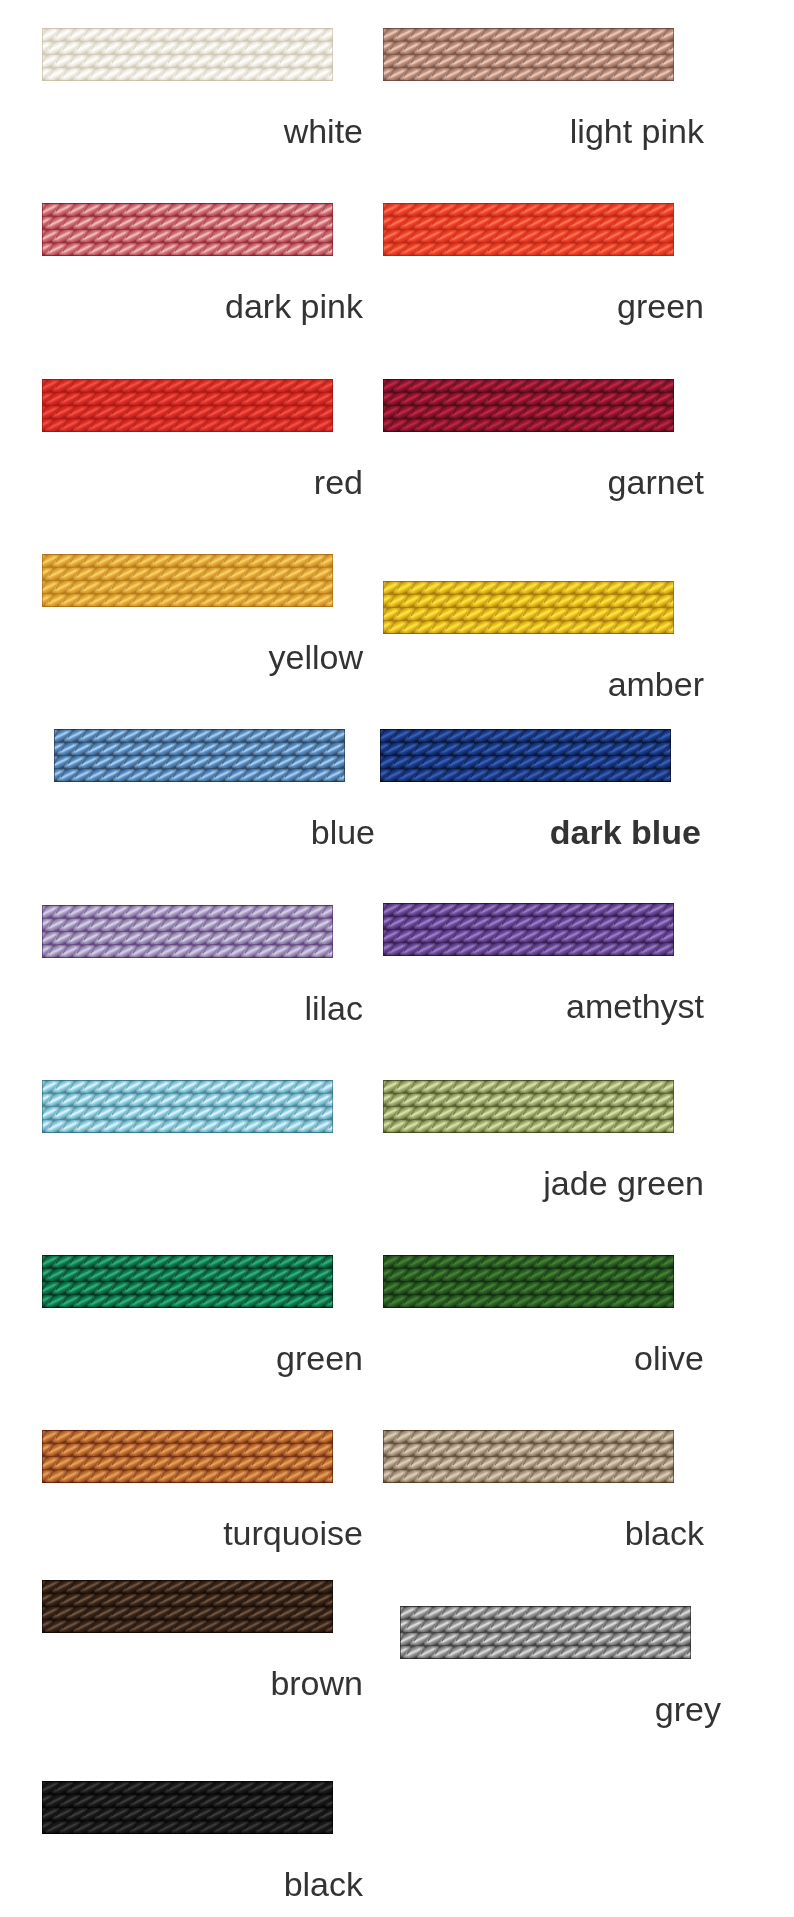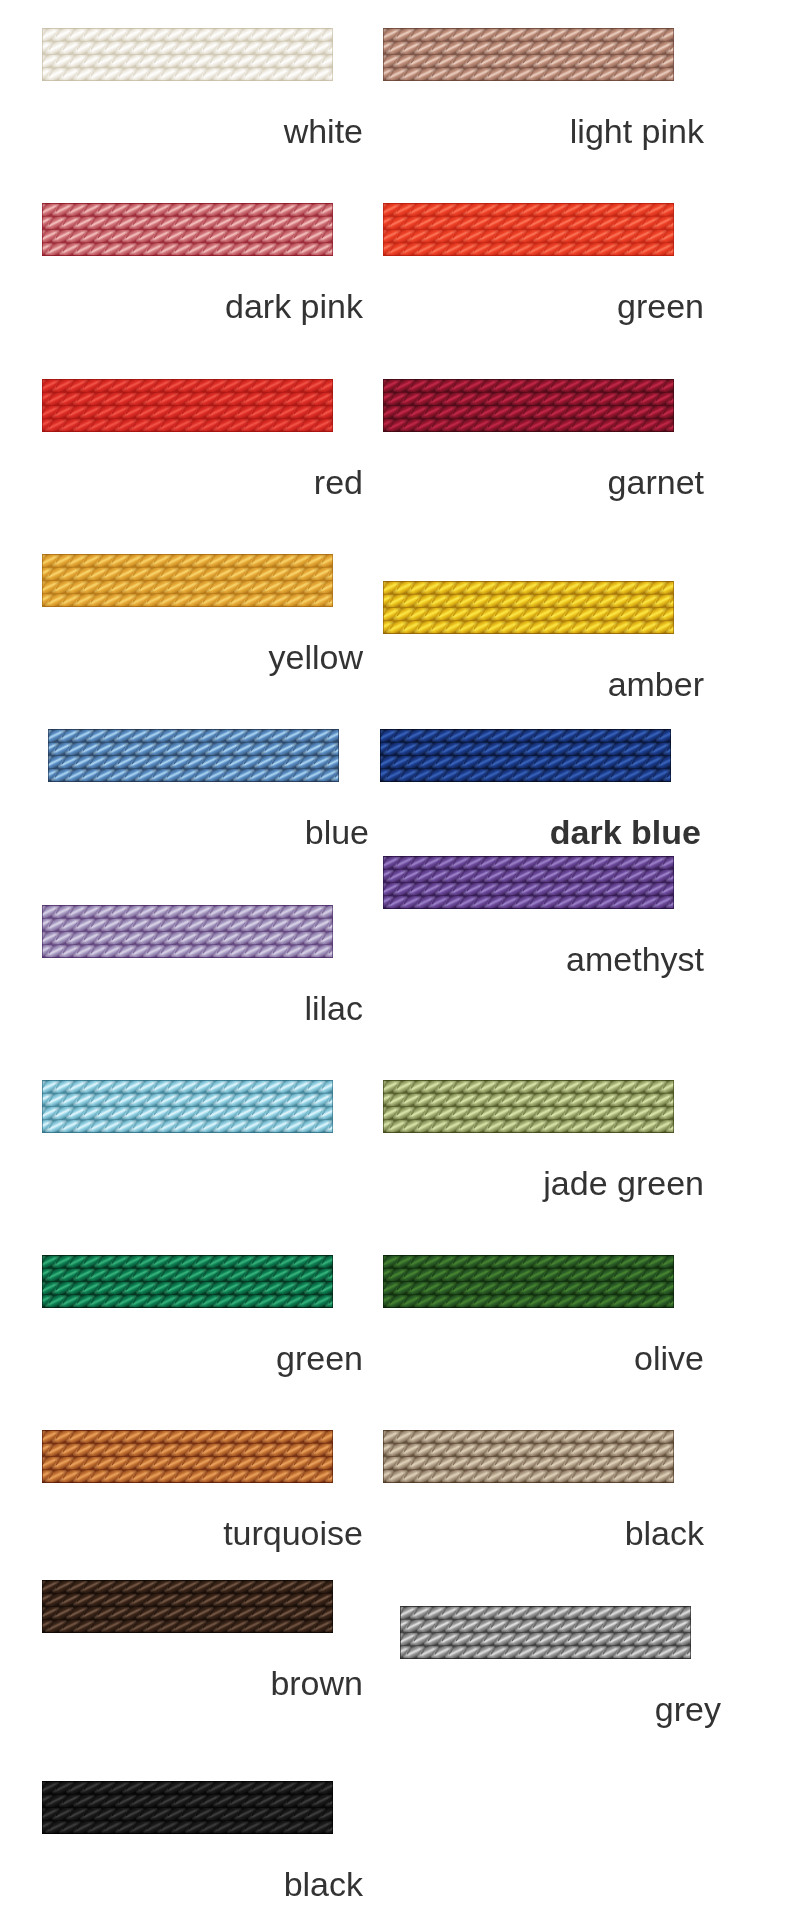--- a/index.html
+++ b/index.html
@@ -557,21 +557,21 @@
             <rect x="0" y="12.75" width="291" height="1.0" fill="#8e5e04" opacity="0.28"></rect>
             <rect x="0" y="26.00" width="291" height="1.0" fill="#8e5e04" opacity="0.28"></rect>
             <rect x="0" y="39.25" width="291" height="1.0" fill="#8e5e04" opacity="0.28"></rect>
             <rect x="0" y="52.50" width="291" height="1.0" fill="#8e5e04" opacity="0.45"></rect>
             <rect x="0.5" y="0.5" width="290" height="52" fill="none" stroke="#8e5e04" stroke-width="1" opacity="0.6"></rect>
           </svg>
         </div>
       </div>
       <div class="label">amber</div>
     </div>
-    <div class="cell" style="left: 48px; top: 729.2px;">
+    <div class="cell" style="left: 54px; top: 729.2px;">
       <div class="swatch">
         <div class="inner">
           <svg width="297" height="59" viewBox="-3 -3 297 59">
             <defs>
               <linearGradient id="cg8" gradientUnits="userSpaceOnUse" x1="0" y1="-5.8" x2="0" y2="5.8">
                 <stop offset="0" stop-color="rgb(49,77,111)"></stop>
                 <stop offset="0.13" stop-color="rgb(73,116,163)"></stop>
                 <stop offset="0.30" stop-color="#5a8ec6"></stop>
                 <stop offset="0.46" stop-color="#b5dcf4"></stop>
                 <stop offset="0.63" stop-color="#5a8ec6"></stop>
@@ -761,21 +761,21 @@
             <rect x="0" y="12.75" width="291" height="1.0" fill="#4a2866" opacity="0.28"></rect>
             <rect x="0" y="26.00" width="291" height="1.0" fill="#4a2866" opacity="0.28"></rect>
             <rect x="0" y="39.25" width="291" height="1.0" fill="#4a2866" opacity="0.28"></rect>
             <rect x="0" y="52.50" width="291" height="1.0" fill="#4a2866" opacity="0.45"></rect>
             <rect x="0.5" y="0.5" width="290" height="52" fill="none" stroke="#4a2866" stroke-width="1" opacity="0.6"></rect>
           </svg>
         </div>
       </div>
       <div class="label">lilac</div>
     </div>
-    <div class="cell" style="left: 383px; top: 856px;">
+    <div class="cell" style="left: 383px; top: 903px;">
       <div class="swatch">
         <div class="inner">
           <svg width="297" height="59" viewBox="-3 -3 297 59">
             <defs>
               <linearGradient id="cg11" gradientUnits="userSpaceOnUse" x1="0" y1="-5.8" x2="0" y2="5.8">
                 <stop offset="0" stop-color="rgb(59,32,89)"></stop>
                 <stop offset="0.13" stop-color="rgb(89,57,129)"></stop>
                 <stop offset="0.30" stop-color="#6d4a9c"></stop>
                 <stop offset="0.46" stop-color="#a189cd"></stop>
                 <stop offset="0.63" stop-color="#6d4a9c"></stop>

